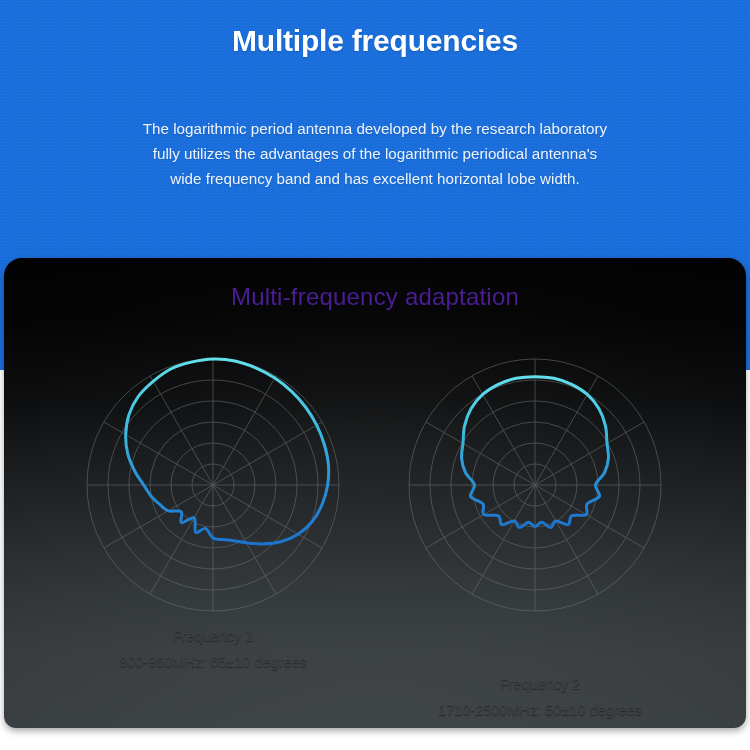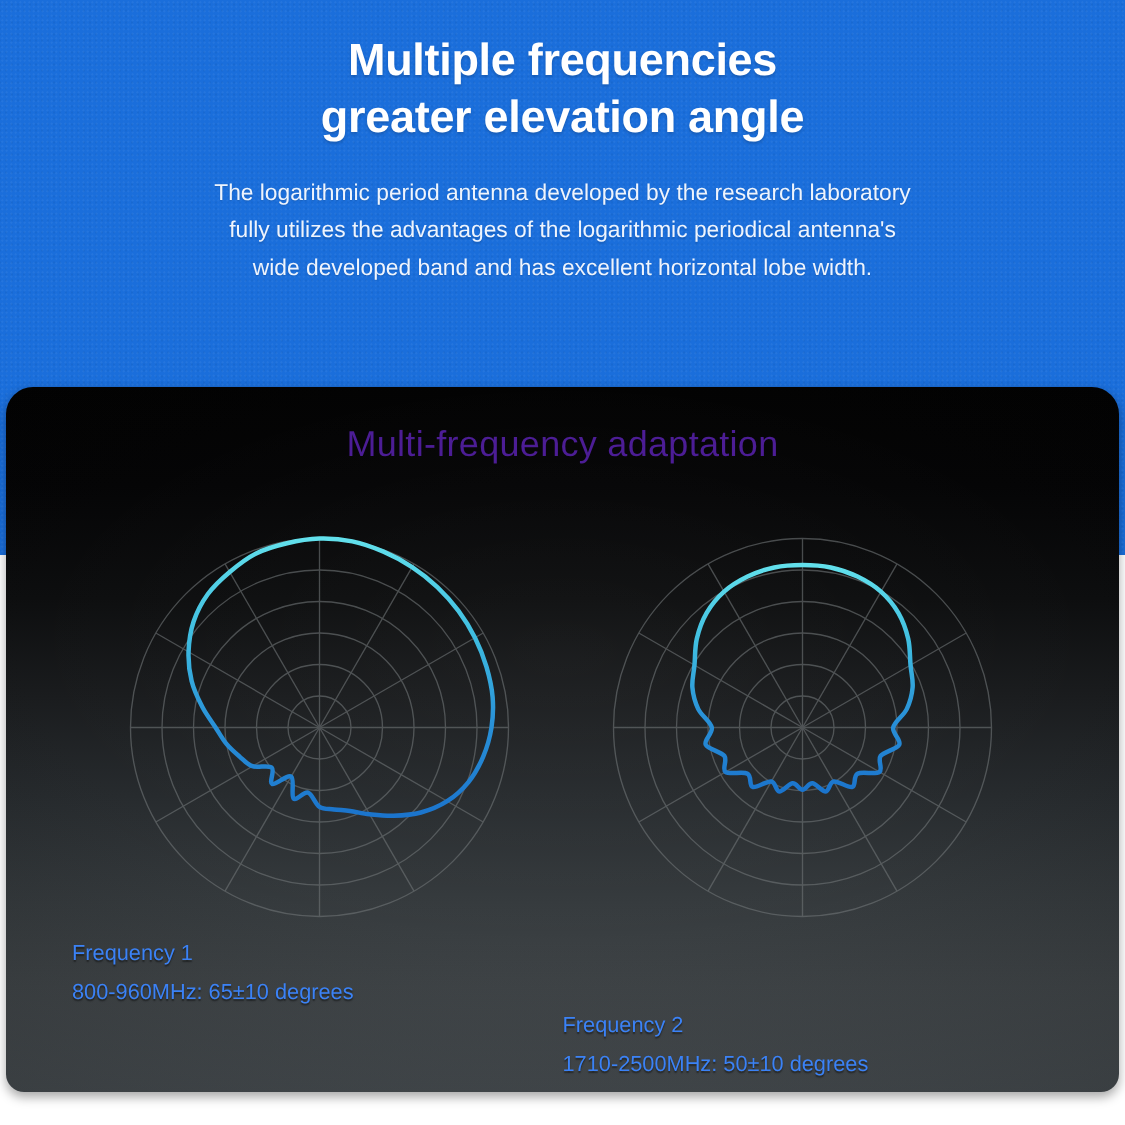--- a/index.html
+++ b/index.html
@@ -135,21 +135,22 @@
     position: absolute;
     left: 0;
     top: 626px;
     width: 750px;
     z-index: 6;
   }
   .caption {
     position: absolute;
     top: 0;
     width: 330px;
-    color: #3b82f6;
+    text-align: center;
+    color: #404040;
     text-shadow: 0 1px 1px rgba(0,0,0,.45);
   }
   .caption.left  { left: 48px; }
   .caption.right { left: 375px; margin-top: 48px; }
   .caption .name {
     display: block;
     font-size: 14.5px;
     line-height: 20px;
   }
   .caption .spec {
@@ -162,27 +163,26 @@
 </head>
 <body>
 
 <div id="page">
 
   <div class="hero">
     <div class="hero-noise"></div>
 
     <div class="hero-title">
       <span>Multiple frequencies</span>
-      <span class="line2">greater elevation angle</span>
     </div>
 
     <div class="hero-sub">
       <span>The logarithmic period antenna developed by the research laboratory</span>
       <span>fully utilizes the advantages of the logarithmic periodical antenna's</span>
-      <span>wide developed band and has excellent horizontal lobe width.</span>
+      <span>wide frequency band and has excellent horizontal lobe width.</span>
     </div>
   </div>
 
   <div class="card">
     <div class="card-vignette"></div>
   </div>
 
   <div class="card-title">Multi-frequency adaptation</div>
 
   <div class="plots">

